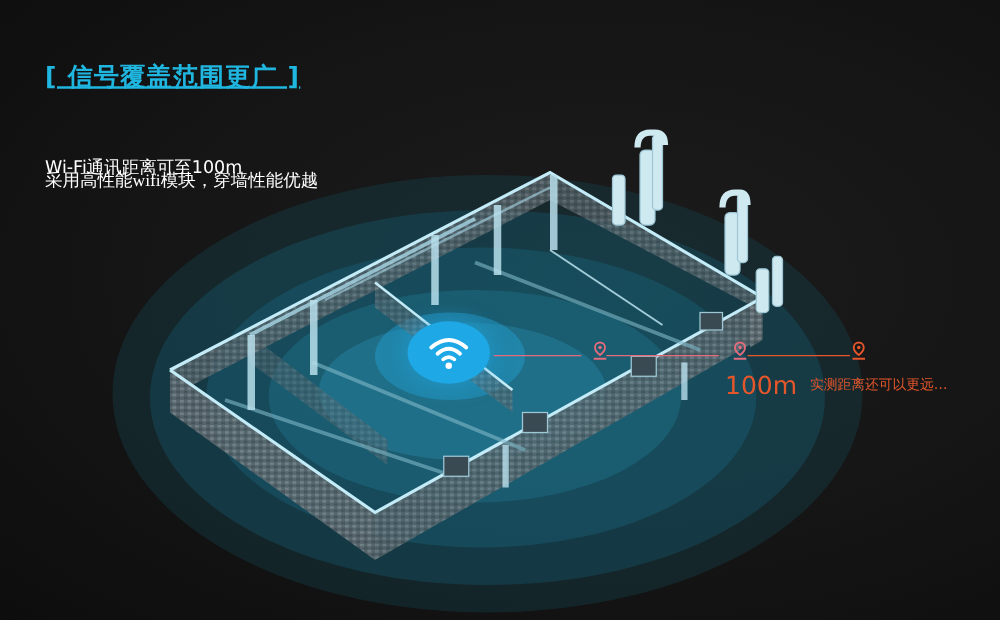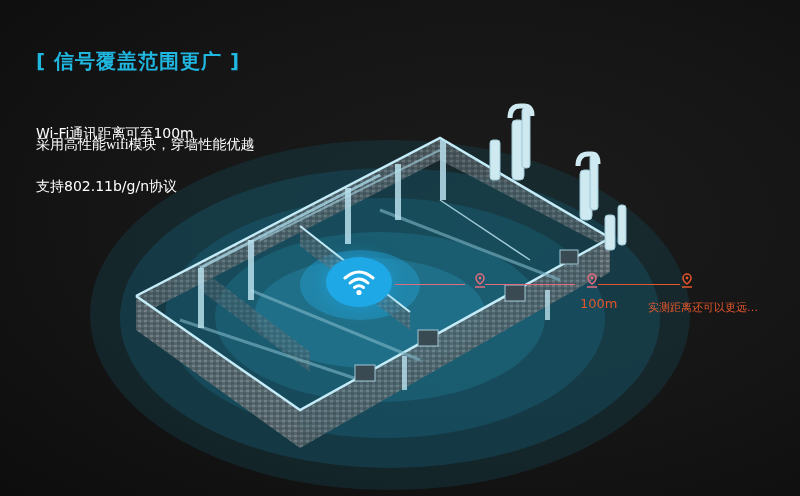--- a/index.html
+++ b/index.html
@@ -14,34 +14,34 @@
   .r2 { left:120px; top:168px; width:540px; height:300px; background:rgba(22,82,100,0.45); }
   .r3 { left:165px; top:198px; width:440px; height:240px; background:rgba(24,96,118,0.45); }
   .r4 { left:215px; top:232px; width:330px; height:170px; background:rgba(30,112,138,0.45); }
   .r5 { left:255px; top:258px; width:230px; height:110px; background:rgba(38,130,160,0.5); }
   .r6 { left:300px; top:250px; width:120px; height:70px;  background:rgba(36,160,210,0.45); }
 
   .building { position:absolute; left:0; top:0; width:800px; height:496px; }
 
   .title {
     position:absolute; left:36px; top:48px; color:#1fb6e0;
-    font-size:20px; font-weight:bold; letter-spacing:1px;
+    font-size:20px; font-weight:bold; letter-spacing:1px;text-decoration:underline;
   }
   .feature { position:absolute; left:36px; color:#ffffff; font-size:14px; }
   .f1 { top:100px;margin-top:25px; } .f2 { top:136px;font-family:Liberation Serif, serif; } .f3 { top:178px; }
 
   .wifi-badge {
     position:absolute; left:326px; top:257px; width:66px; height:50px;
     border-radius:50%; background:#1fa8e6;
     display:flex; align-items:center; justify-content:center;
     box-shadow:0 0 18px rgba(31,168,230,0.55);
   }
   .dist-line { position:absolute; height:1px; background:#e46b7c; }
   .pin { position:absolute; width:12px; height:16px; }
-  .label-100 { position:absolute; left:580px; top:296px; color:#e5562b; font-size:13px; }
+  .label-100 { position:absolute; left:580px; top:296px; color:#e5562b; font-size:20px; }
   .label-far { position:absolute; left:648px; top:300px; color:#e5562b; font-size:11px; font-weight:normal; }
 </style>
 </head>
 <body>
 
 <div class="stage">
 
   <div class="ring r1"></div>
   <div class="ring r2"></div>
   <div class="ring r3"></div>
@@ -102,21 +102,20 @@
       <rect x="590" y="155" width="8" height="55" rx="3"></rect>
       <path d="M578 166 q0 -12 10 -12 h4 q6 0 6 10" fill="none" stroke="#cfe9f1" stroke-width="5"></path>
       <rect x="605" y="215" width="10" height="35" rx="3"></rect>
       <rect x="618" y="205" width="8" height="40" rx="3"></rect>
     </g>
   </svg>
 
   <div class="title">[ 信号覆盖范围更广 ]</div>
   <div class="feature f1">Wi-Fi通讯距离可至100m</div>
   <div class="feature f2">采用高性能wifi模块，穿墙性能优越</div>
-  <div class="feature f3">支持802.11b/g/n协议</div>
 
   <div class="wifi-badge">
     <svg width="34" height="28" viewBox="0 0 34 28">
       <path d="M3 10 Q17 -2 31 10" fill="none" stroke="#fff" stroke-width="3" stroke-linecap="round"></path>
       <path d="M8 15 Q17 7 26 15" fill="none" stroke="#fff" stroke-width="3" stroke-linecap="round"></path>
       <path d="M12.5 19.5 Q17 16 21.5 19.5" fill="none" stroke="#fff" stroke-width="3" stroke-linecap="round"></path>
       <circle cx="17" cy="24.5" r="2.6" fill="#fff"></circle>
     </svg>
   </div>
 

